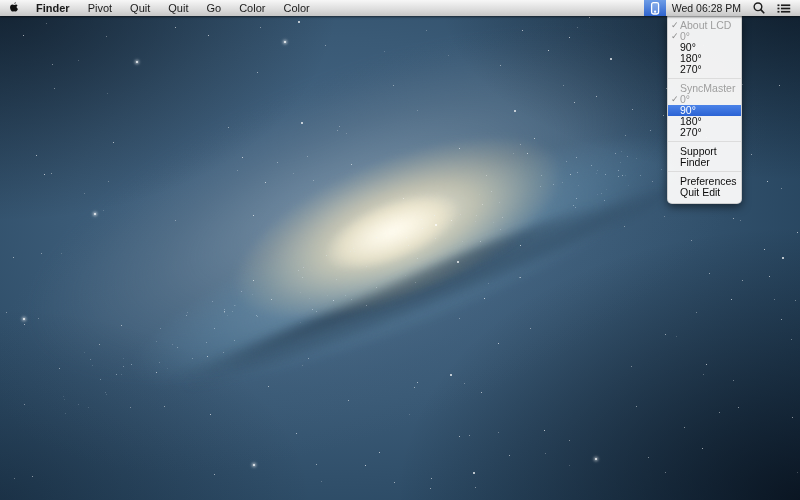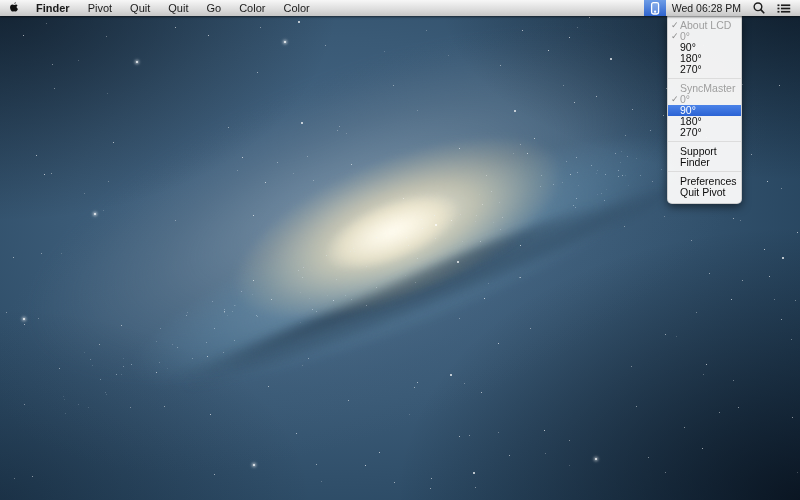--- a/index.html
+++ b/index.html
@@ -483,17 +483,17 @@
     </div>
 
     <div class="sep"></div>
 
     <div class="mi">
       <span class="chk"></span>
       <span class="lbl">Preferences</span>
     </div>
     <div class="mi">
       <span class="chk"></span>
-      <span class="lbl">Quit Pivot</span>
+      <span class="lbl">Quit Edit</span>
     </div>
   </div>
 
 </div>
 
 </body></html>

